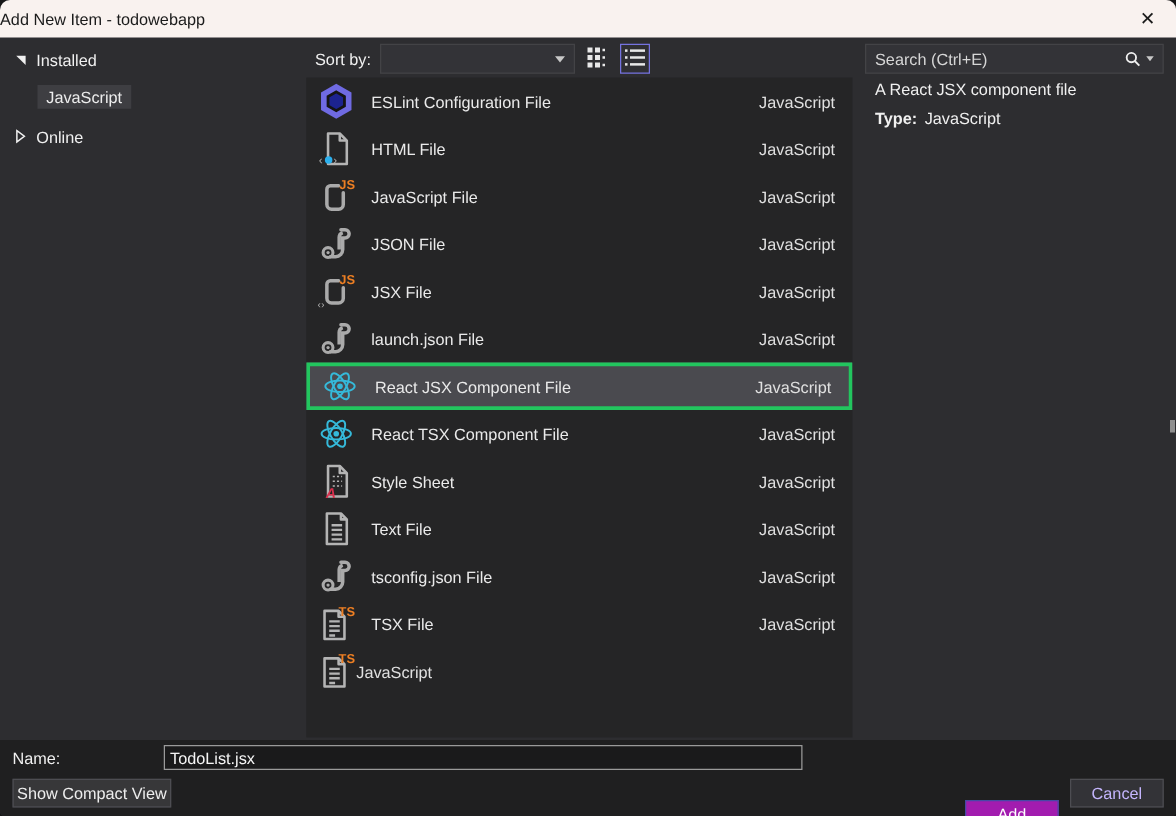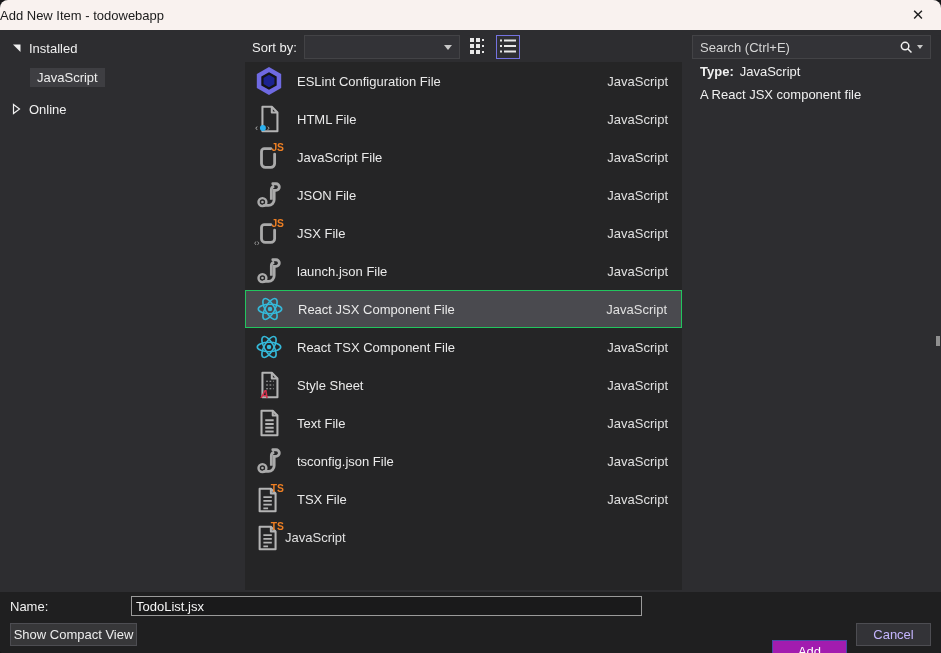--- a/index.html
+++ b/index.html
@@ -29,21 +29,21 @@
   .searchbox{position:absolute;left:692px;top:35px;width:239px;height:24px;background:#333337;border:1px solid #434346;box-sizing:border-box;display:flex;align-items:center;}
   .searchbox .ph{flex:1;padding-left:7px;color:#d6d6d6;}
   .searchbox .sicon{display:flex;align-items:center;}
   .searchbox .scaret{width:0;height:0;border-left:3.5px solid transparent;border-right:3.5px solid transparent;border-top:4px solid #c8c8c8;margin:0 7px 0 3px;}
   .infopanel{position:absolute;left:700px;top:64px;width:235px;}
   .inforow{margin-bottom:8px;color:#f0f0f0;}
   .inforow b{font-weight:bold;margin-right:6px;}
   
   .listpanel{position:absolute;left:245px;top:62px;width:437px;height:528px;background:#252526;overflow:hidden;}
   .trow{position:relative;height:38px;display:flex;align-items:center;box-sizing:border-box;cursor:default;}
-  .trow.selected{background:#4a4a4f;border:1px solid #22c55e;}
+  .trow.selected{background:#4a4a4f;border:3px solid #22c55e;}
   .trow .ricon{width:32px;height:32px;margin-left:8px;display:flex;align-items:center;justify-content:center;}
   .trow .ricon svg{width:30px;height:30px;}
   .trow .row-label{margin-left:12px;flex:1;color:#eaeaea;}
   .trow .row-category{margin-right:14px;color:#e0e0e0;}
   
   .sbthumb{position:absolute;right:1px;top:336px;width:4px;height:10px;background:#8f8f8f;}
   
   .bottombar{position:absolute;left:0;bottom:0;width:941px;height:61px;background:#1f1f20;padding-left:30px;}
   .name-label{position:absolute;left:10px;top:7px;color:#f0f0f0;}
   .name-input{position:absolute;left:131px;top:4px;width:501px;height:16px;background:#1a1a1b;border:1px solid #9a9a9a;color:#f5f5f5;font-size:13px;font-family:"Liberation Sans","DejaVu Sans",sans-serif;padding:1px 4px;outline:none;}
@@ -120,24 +120,24 @@
     <span class="sicon">
         <svg width="15" height="15" viewBox="0 0 16 16">
           <circle cx="6.5" cy="6.5" r="4" fill="none" stroke="#f0f0f0" stroke-width="1.6"></circle>
           <path d="M9.6 9.6 13.3 13.3" stroke="#f0f0f0" stroke-width="1.6"></path>
         </svg>
       </span>
     <span class="scaret"></span>
   </div>
 
   <div class="infopanel">
+    <div class="inforow">A React JSX component file</div>
     <div class="inforow">
       <b>Type:</b><span>JavaScript</span>
     </div>
-    <div class="inforow">A React JSX component file</div>
   </div>
 
   <div class="listpanel">
       <div class="trow">
     <span class="ricon">
           <svg viewBox="0 0 32 32">
             <polygon points="16,1 29,8.5 29,23.5 16,31 3,23.5 3,8.5" fill="#6f6ae2"></polygon>
             <polygon points="16,8 23,12 23,20 16,24 9,20 9,12" fill="#1c2390" stroke="#141414" stroke-width="2.4"></polygon>
           </svg>
         </span>

